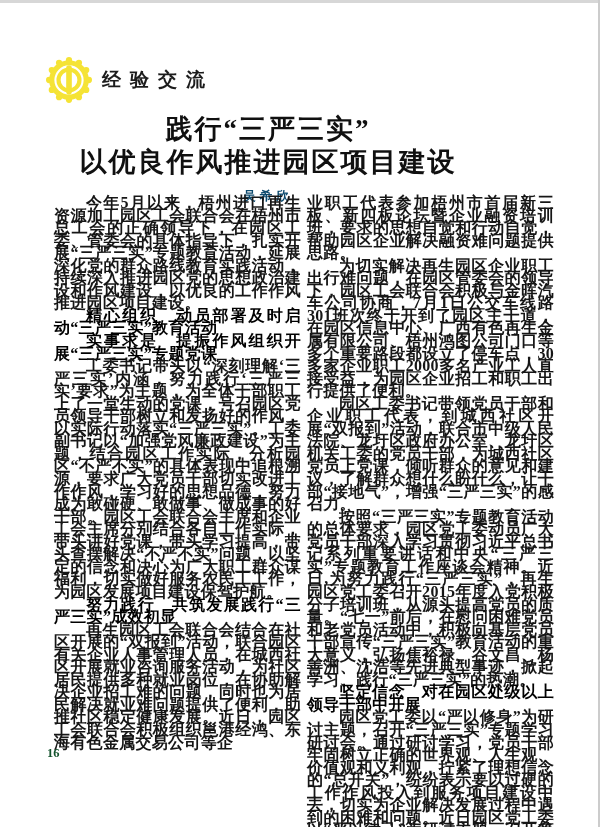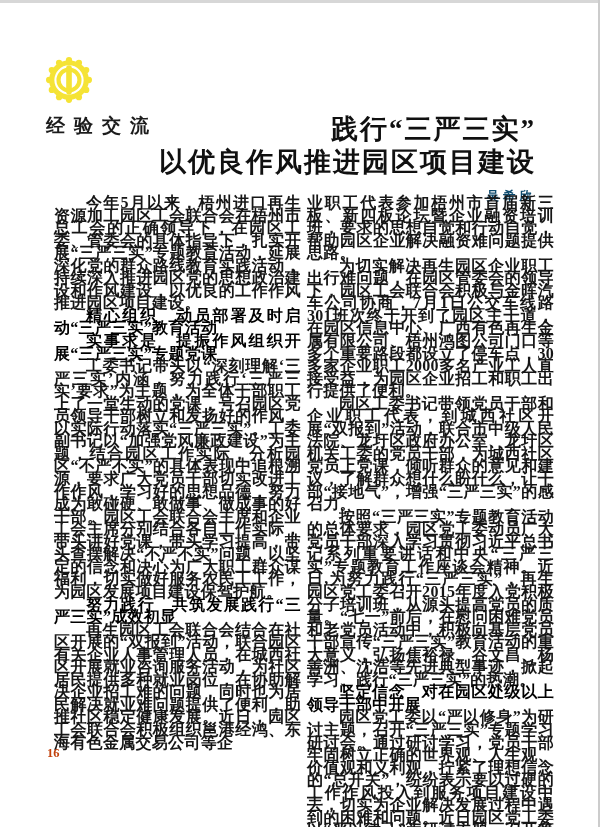--- a/index.html
+++ b/index.html
@@ -3,45 +3,45 @@
 <meta charset="utf-8">
 <style>
   html,body{margin:0;padding:0;background:#e9e9e9;}
   .page{
     position:relative;width:600px;height:827px;background:#ffffff;overflow:hidden;
     font-family:"Liberation Serif","DejaVu Serif",serif;color:#141414;
   }
   .scan-edge-top{position:absolute;left:0;top:0;width:600px;height:3px;background:#d7d7d7;}
   .scan-edge-right{position:absolute;right:0;top:0;width:2px;height:827px;background:#cccccc;}
 
-  .masthead{position:absolute;left:46px;top:57px;display:flex;align-items:flex-start;gap:10px;flex-direction:column;}
+  .masthead{position:absolute;left:46px;top:57px;display:flex;align-items:center;gap:10px;}
   .emblem{width:46px;height:46px;flex:0 0 auto;}
   .section-label{
     font-family:"Liberation Sans","DejaVu Sans",sans-serif;
     font-weight:bold;font-size:19px;letter-spacing:9px;color:#1c1c1c;white-space:nowrap;
   }
 
-  .title-block{position:absolute;left:0;top:113px;width:536px;text-align:right;}
+  .title-block{position:absolute;left:0;top:113px;width:536px;text-align:center;}
   .title-line{font-weight:bold;font-size:27px;line-height:33px;letter-spacing:2px;color:#101010;}
   .author{margin-top:9px;font-weight:bold;font-size:12.5px;letter-spacing:4px;color:#0c4a6e;}
 
   .columns{position:absolute;left:54px;top:197px;width:500px;display:flex;gap:6px;}
   .col{width:247px;}
   .col p{
     margin:0;font-size:16px;line-height:12.55px;font-weight:700;
     text-align:justify;text-justify:inter-character;letter-spacing:0.3px;
     color:#161616;
   }
   .col p.indent{text-indent:2em;}
   .col p.heading{text-indent:2em;font-weight:900;color:#000;}
   .col p.attribution{text-align:left;text-indent:0;}
 
   .page-number{
     position:absolute;left:47px;top:746px;
-    font-size:12.5px;font-weight:bold;color:#c2410c;
+    font-size:12.5px;font-weight:bold;color:#14532d;
     font-family:"Liberation Serif","DejaVu Serif",serif;
   }
 </style>
 </head>
 <body>
 
 <div class="page">
   <div class="scan-edge-top"></div>
   <div class="scan-edge-right"></div>
 

